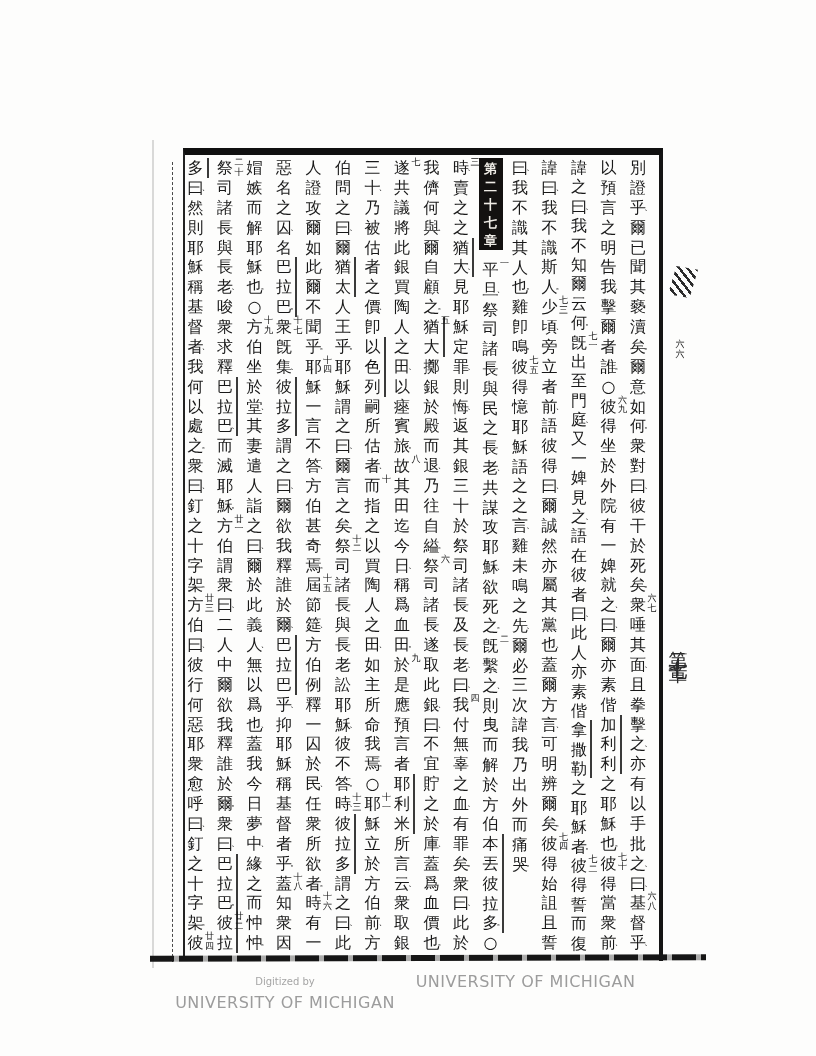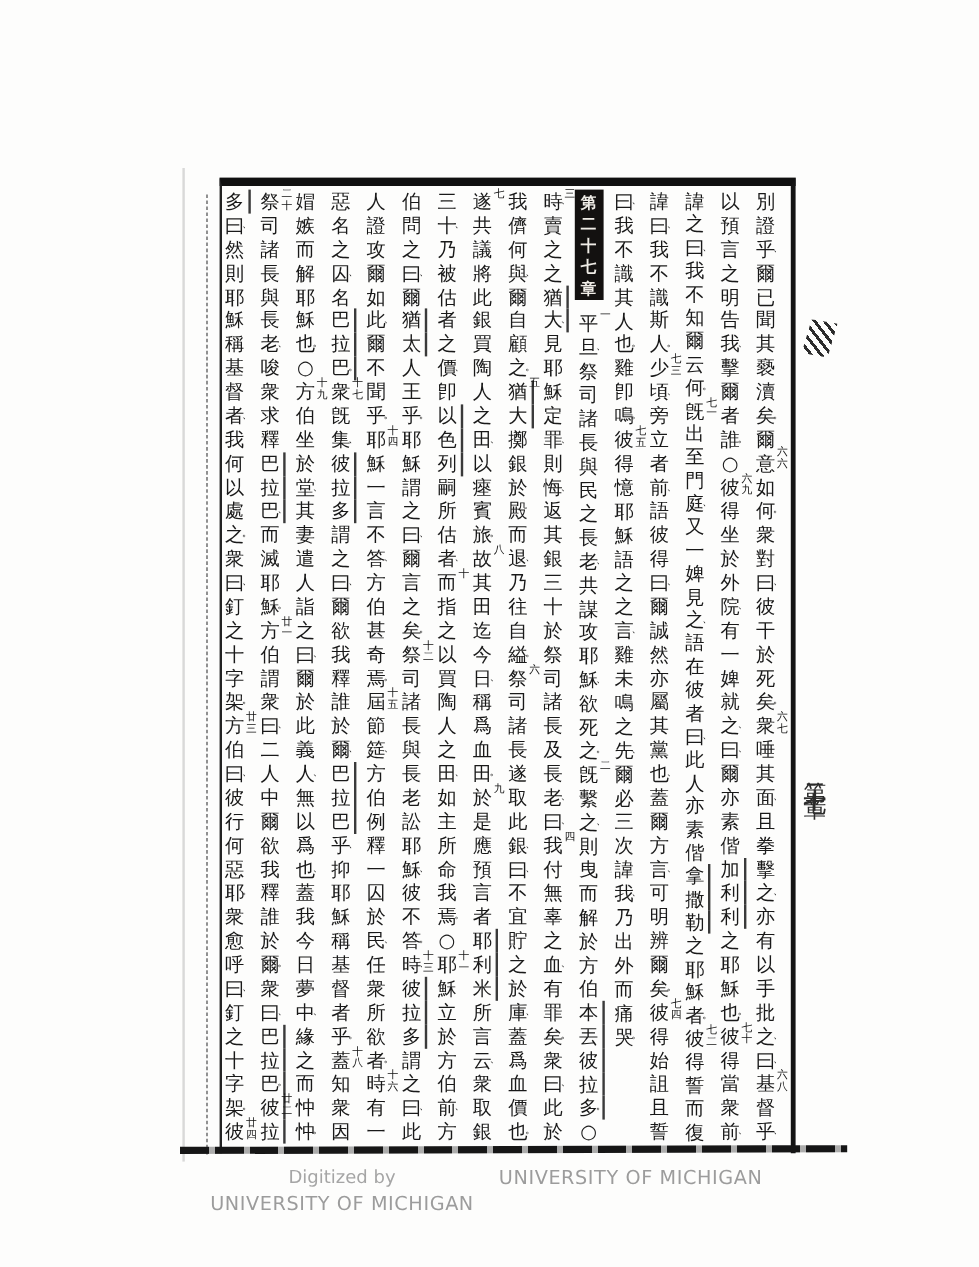--- a/index.html
+++ b/index.html
@@ -27,21 +27,21 @@
          display:flex;flex-direction:column;align-items:center;justify-content:space-around;
          font-size:13px;font-weight:bold;padding:2px 0;box-sizing:border-box;}
   
   .ornament{position:absolute;left:668px;top:266px;width:30px;height:32px;
          background:repeating-linear-gradient(52deg,#2c2c2c 0 2.5px,transparent 2.5px 6.5px);
          clip-path:polygon(28% 0,100% 12%,72% 100%,0 88%);}
   .margin-chapter{position:absolute;left:666px;top:636px;height:150px;
          writing-mode:vertical-rl;text-orientation:upright;font-size:19px;letter-spacing:3px;color:#2b2b2b;}
   
   .wm{position:absolute;top:971px;text-align:center;color:#a5a5a5;line-height:21px;}
-  .wm .l1{font-size:15px;}
+  .wm .l1{font-size:10px;}
   .wm .l2{font-size:16px;color:#9c9c9c;letter-spacing:.5px;}
   .wm-left{left:150px;width:270px;}
   .wm-right{left:398px;width:255px;}
 </style>
 </head>
 <body>
 
 <div class="page">
 
   <div class="gutter-line"></div>
@@ -54,21 +54,21 @@
         <div class="ch" style="top: 0px; height: 19.875px; line-height: 19.875px;">別</div>
         <div class="ch" style="top: 19.875px; height: 19.875px; line-height: 19.875px;">證</div>
         <div class="ch" style="top: 39.75px; height: 19.875px; line-height: 19.875px;">乎<span class="punct">、</span></div>
         <div class="ch" style="top: 59.625px; height: 19.875px; line-height: 19.875px;">爾</div>
         <div class="ch" style="top: 79.5px; height: 19.875px; line-height: 19.875px;">已</div>
         <div class="ch" style="top: 99.375px; height: 19.875px; line-height: 19.875px;">聞</div>
         <div class="ch" style="top: 119.25px; height: 19.875px; line-height: 19.875px;">其</div>
         <div class="ch" style="top: 139.125px; height: 19.875px; line-height: 19.875px;">褻</div>
         <div class="ch" style="top: 159px; height: 19.875px; line-height: 19.875px;">瀆</div>
         <div class="ch" style="top: 178.875px; height: 19.875px; line-height: 19.875px;">矣<span class="punct">。</span></div>
-        <div class="vmark" style="top: 215px;">六六</div>
+        <div class="vmark" style="top: 182px; margin-left: 28px;">六六</div>
         <div class="ch" style="top: 198.75px; height: 19.875px; line-height: 19.875px;">爾</div>
         <div class="ch" style="top: 218.625px; height: 19.875px; line-height: 19.875px;">意</div>
         <div class="ch" style="top: 238.5px; height: 19.875px; line-height: 19.875px;">如</div>
         <div class="ch" style="top: 258.375px; height: 19.875px; line-height: 19.875px;">何<span class="punct">。</span></div>
         <div class="ch" style="top: 278.25px; height: 19.875px; line-height: 19.875px;">衆</div>
         <div class="ch" style="top: 298.125px; height: 19.875px; line-height: 19.875px;">對</div>
         <div class="ch" style="top: 318px; height: 19.875px; line-height: 19.875px;">曰<span class="punct">、</span></div>
         <div class="ch" style="top: 337.875px; height: 19.875px; line-height: 19.875px;">彼</div>
         <div class="ch" style="top: 357.75px; height: 19.875px; line-height: 19.875px;">干</div>
         <div class="ch" style="top: 377.625px; height: 19.875px; line-height: 19.875px;">於</div>

